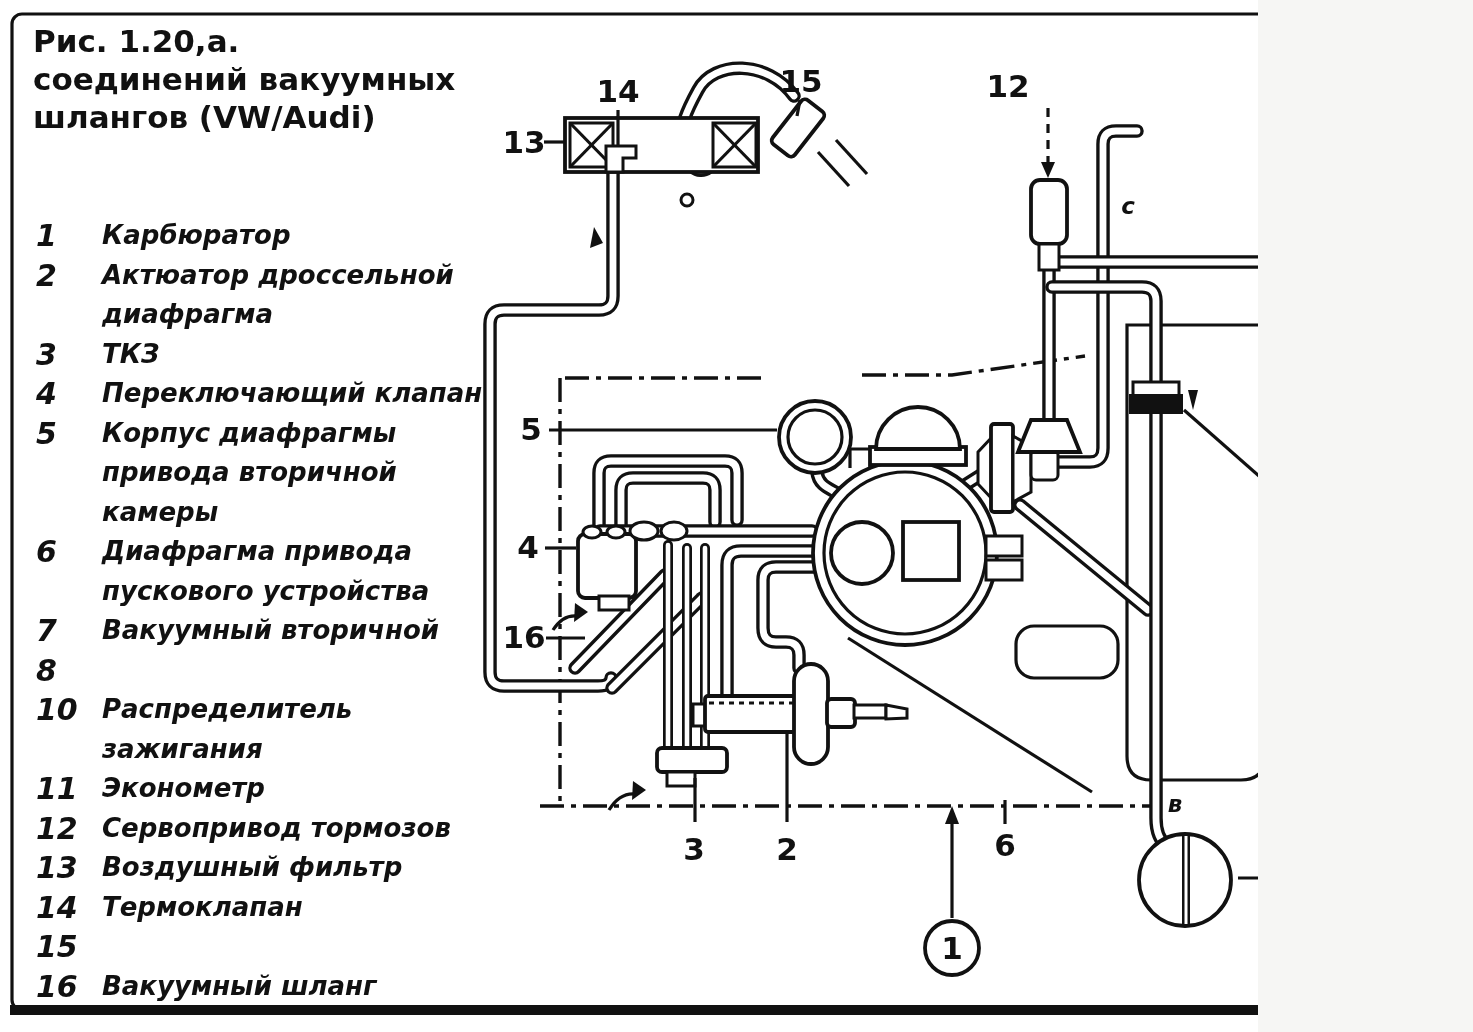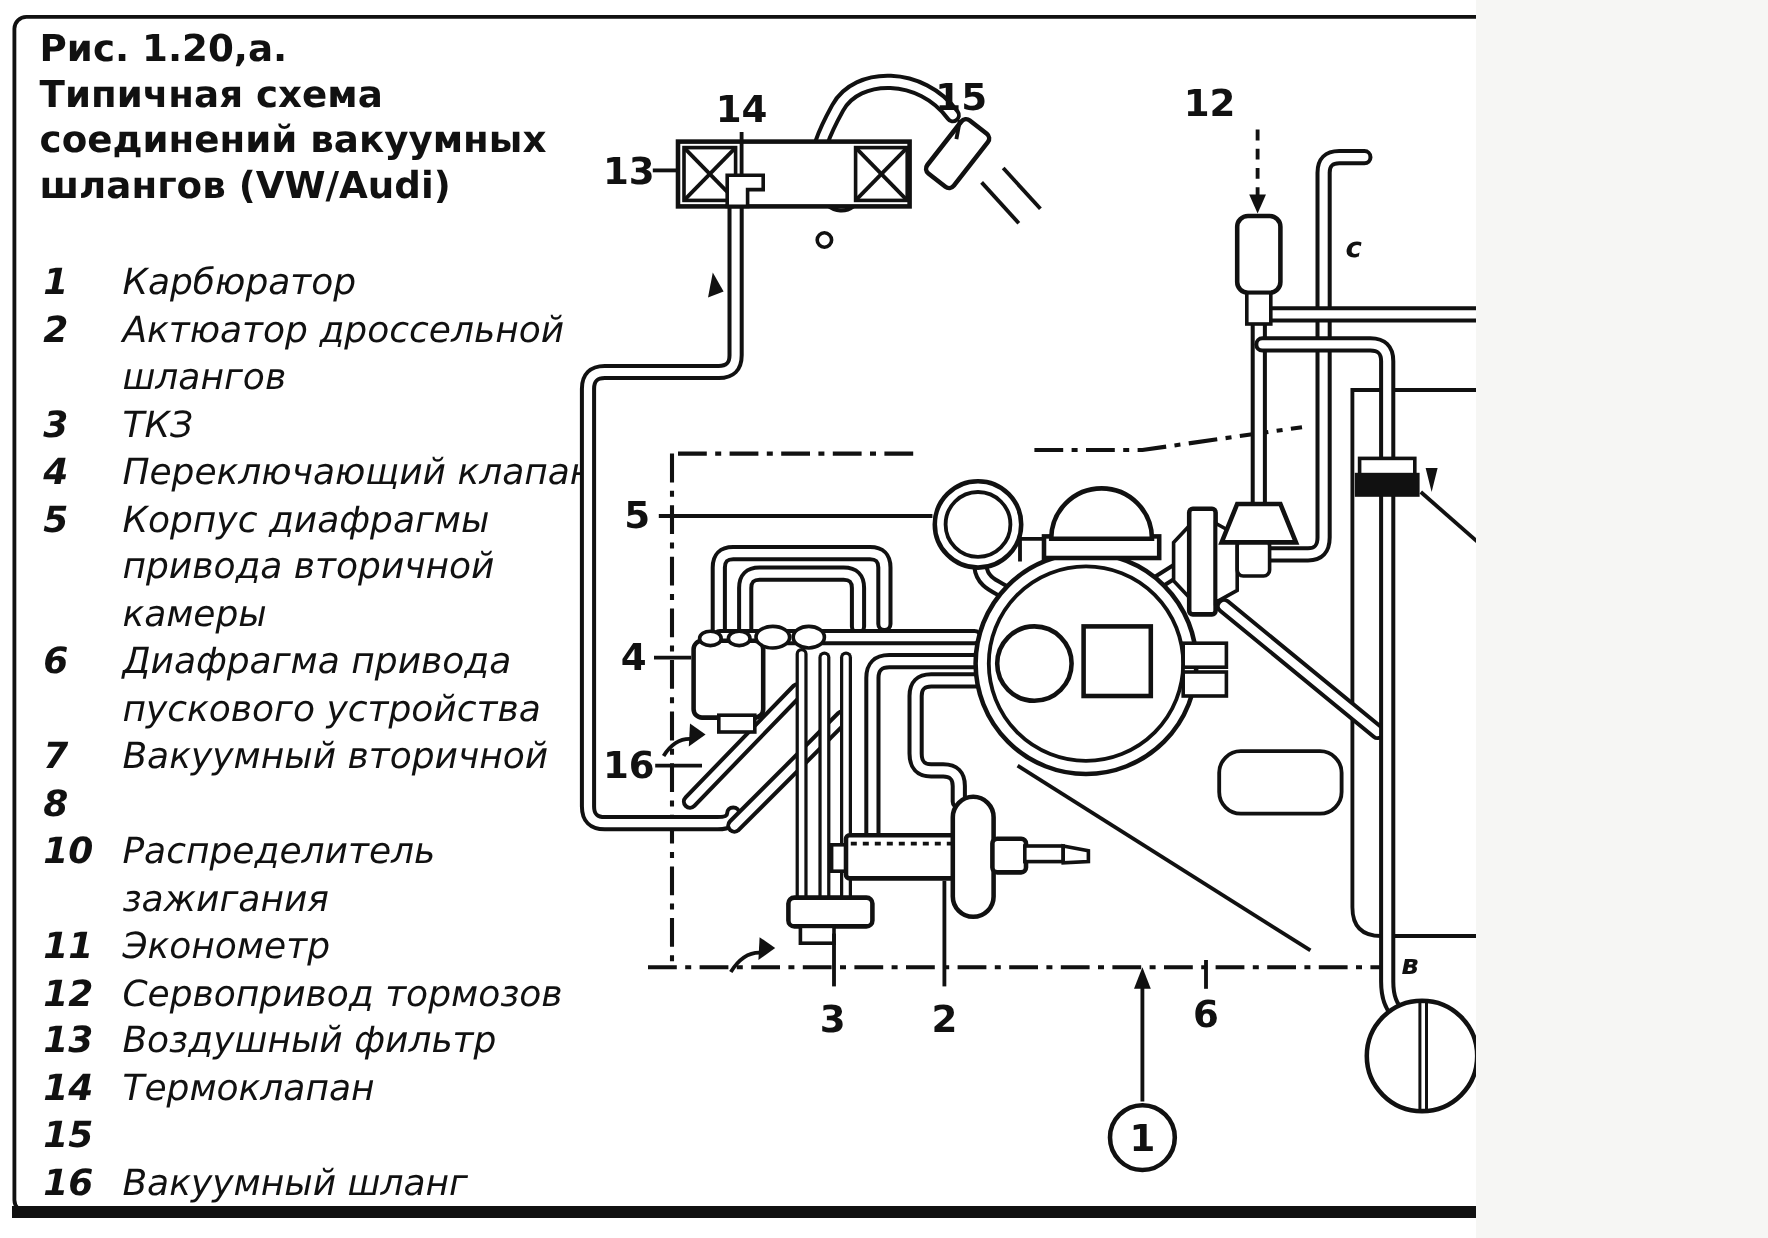--- a/index.html
+++ b/index.html
@@ -1,24 +1,24 @@
 <!DOCTYPE html>
 <html><head>
 <meta charset="utf-8">
 <style>
   html,body{margin:0;padding:0;background:#f6f6f4;}
   #page{position:relative;width:1230px;height:1032px;background:#ffffff;
-        font-family:"DejaVu Sans",sans-serif;color:#111;overflow:hidden;}
+        font-family:"DejaVu Sans",sans-serif;color:#111;overflow:hidden;padding-left:28px;}
   #figure-title{position:absolute;left:33px;top:22px;
         font-weight:bold;font-size:31px;line-height:38px;letter-spacing:0px;}
   #legend{position:absolute;left:36px;top:216px;width:470px;}
   .legend-item{display:flex;align-items:flex-start;}
   .legend-num{flex:none;width:66px;font-style:italic;font-weight:bold;
         font-size:30px;line-height:39.5px;}
-  .legend-text{font-style:italic;font-weight:normal;font-size:30px;line-height:39.5px;
+  .legend-text{font-style:italic;font-weight:bold;font-size:26px;line-height:39.5px;
         white-space:nowrap;}
   svg{position:absolute;left:0;top:0;}
   .ln{fill:none;stroke:#111;stroke-width:3.2;}
   .dev{fill:#fff;stroke:#111;stroke-width:3.8;}
   .devt{fill:#fff;stroke:#111;stroke-width:3;}
   .dashdot{fill:none;stroke:#111;stroke-width:3.4;stroke-dasharray:24 7 5 7;}
   .hose-under{fill:none;stroke:#111;stroke-width:13.5;stroke-linecap:round;stroke-linejoin:round;}
   .hose-core{fill:none;stroke:#fff;stroke-width:6.8;stroke-linecap:round;stroke-linejoin:round;}
   .hose-under.thin{stroke-width:10;}
   .hose-core.thin{stroke-width:4.6;}
@@ -28,37 +28,36 @@
       font-size:23px;fill:#111;text-anchor:middle;}
   .blk{fill:#111;stroke:none;}
 </style>
 </head>
 <body>
 
 <div id="page">
 
   <div id="figure-title">
     <div>Рис. 1.20,а.</div>
-    <div>Типичная схема</div>
     <div>соединений вакуумных</div>
     <div>шлангов (VW/Audi)</div>
   </div>
 
   <div id="legend">
       <div class="legend-item">
         <div class="legend-num">1</div>
         <div class="legend-text">
           <div>Карбюратор</div>
         </div>
       </div>
       <div class="legend-item">
         <div class="legend-num">2</div>
         <div class="legend-text">
           <div>Актюатор дроссельной</div>
-          <div>шлангов</div>
+          <div>диафрагма</div>
         </div>
       </div>
       <div class="legend-item">
         <div class="legend-num">3</div>
         <div class="legend-text">
           <div>ТКЗ</div>
         </div>
       </div>
       <div class="legend-item">
         <div class="legend-num">4</div>

